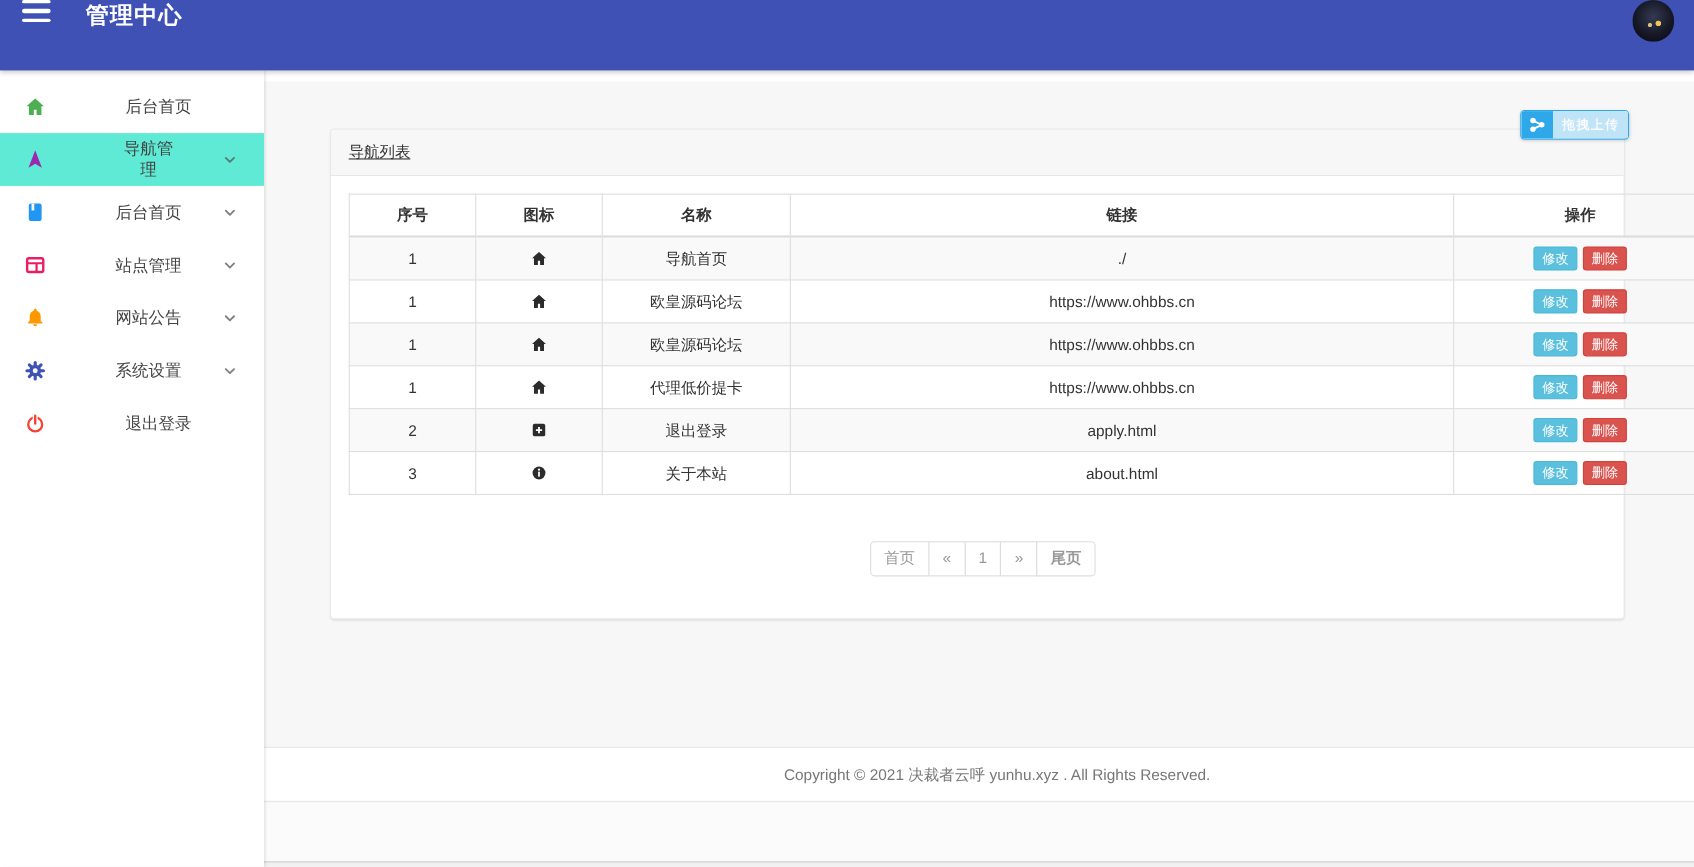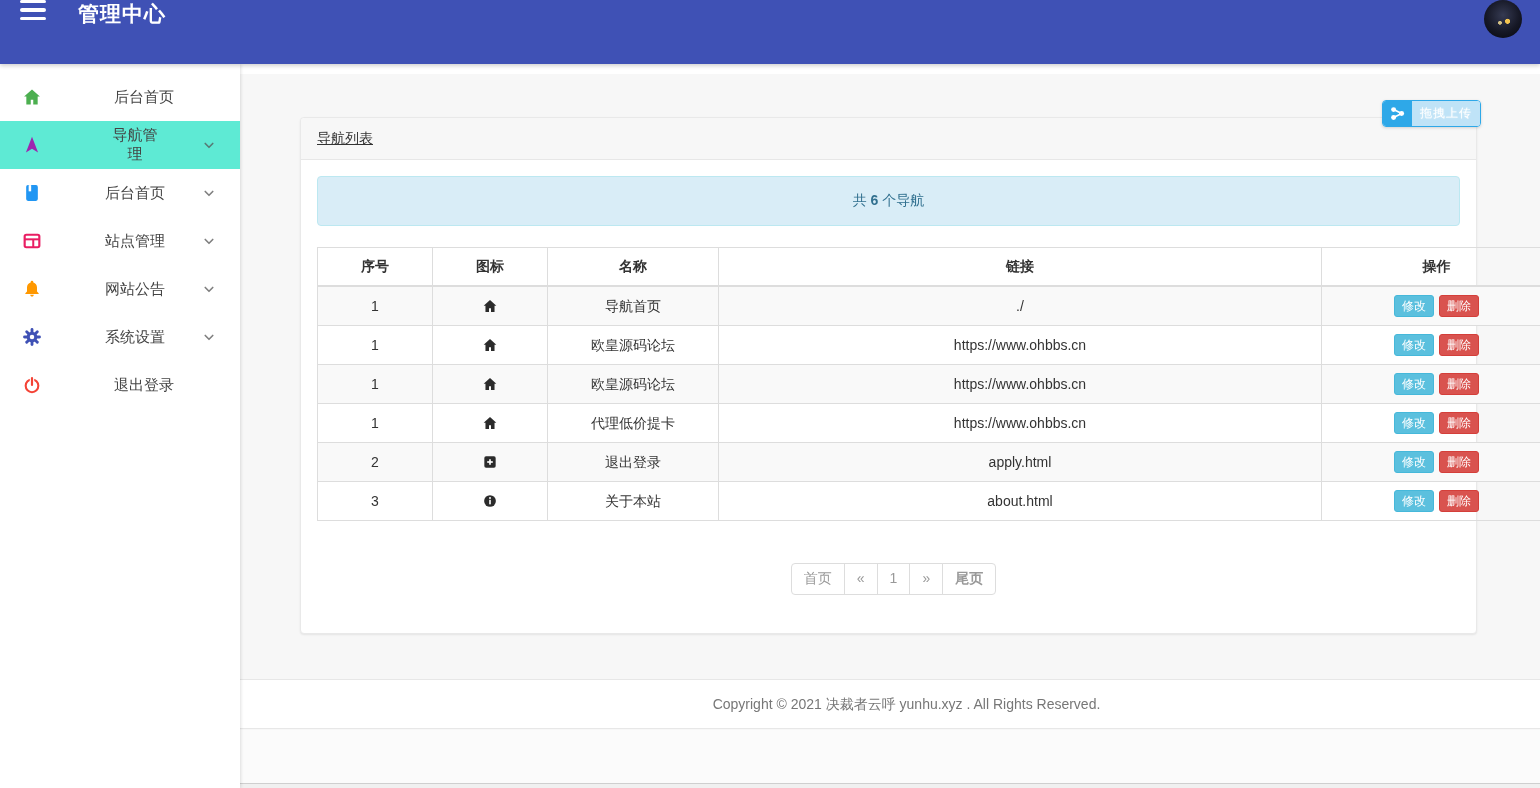--- a/index.html
+++ b/index.html
@@ -199,23 +199,20 @@
   <span class="ob-lbl">拖拽上传</span>
 </div>
 
 <div class="main">
   <div class="main-top-strip"></div>
 
   <div class="panel">
     <div class="panel-heading">导航列表</div>
     <div class="panel-body">
 
-      <div class="alert-info">
-        <span>共 </span><b>6</b><span> 个导航</span>
-      </div>
 
       <table class="nav-table">
         <thead>
             <tr id="table-head-row">
               <th class="col-no">序号</th>
               <th class="col-icon">图标</th>
               <th class="col-name">名称</th>
               <th class="col-link">链接</th>
               <th class="col-act">操作</th>
             </tr>

